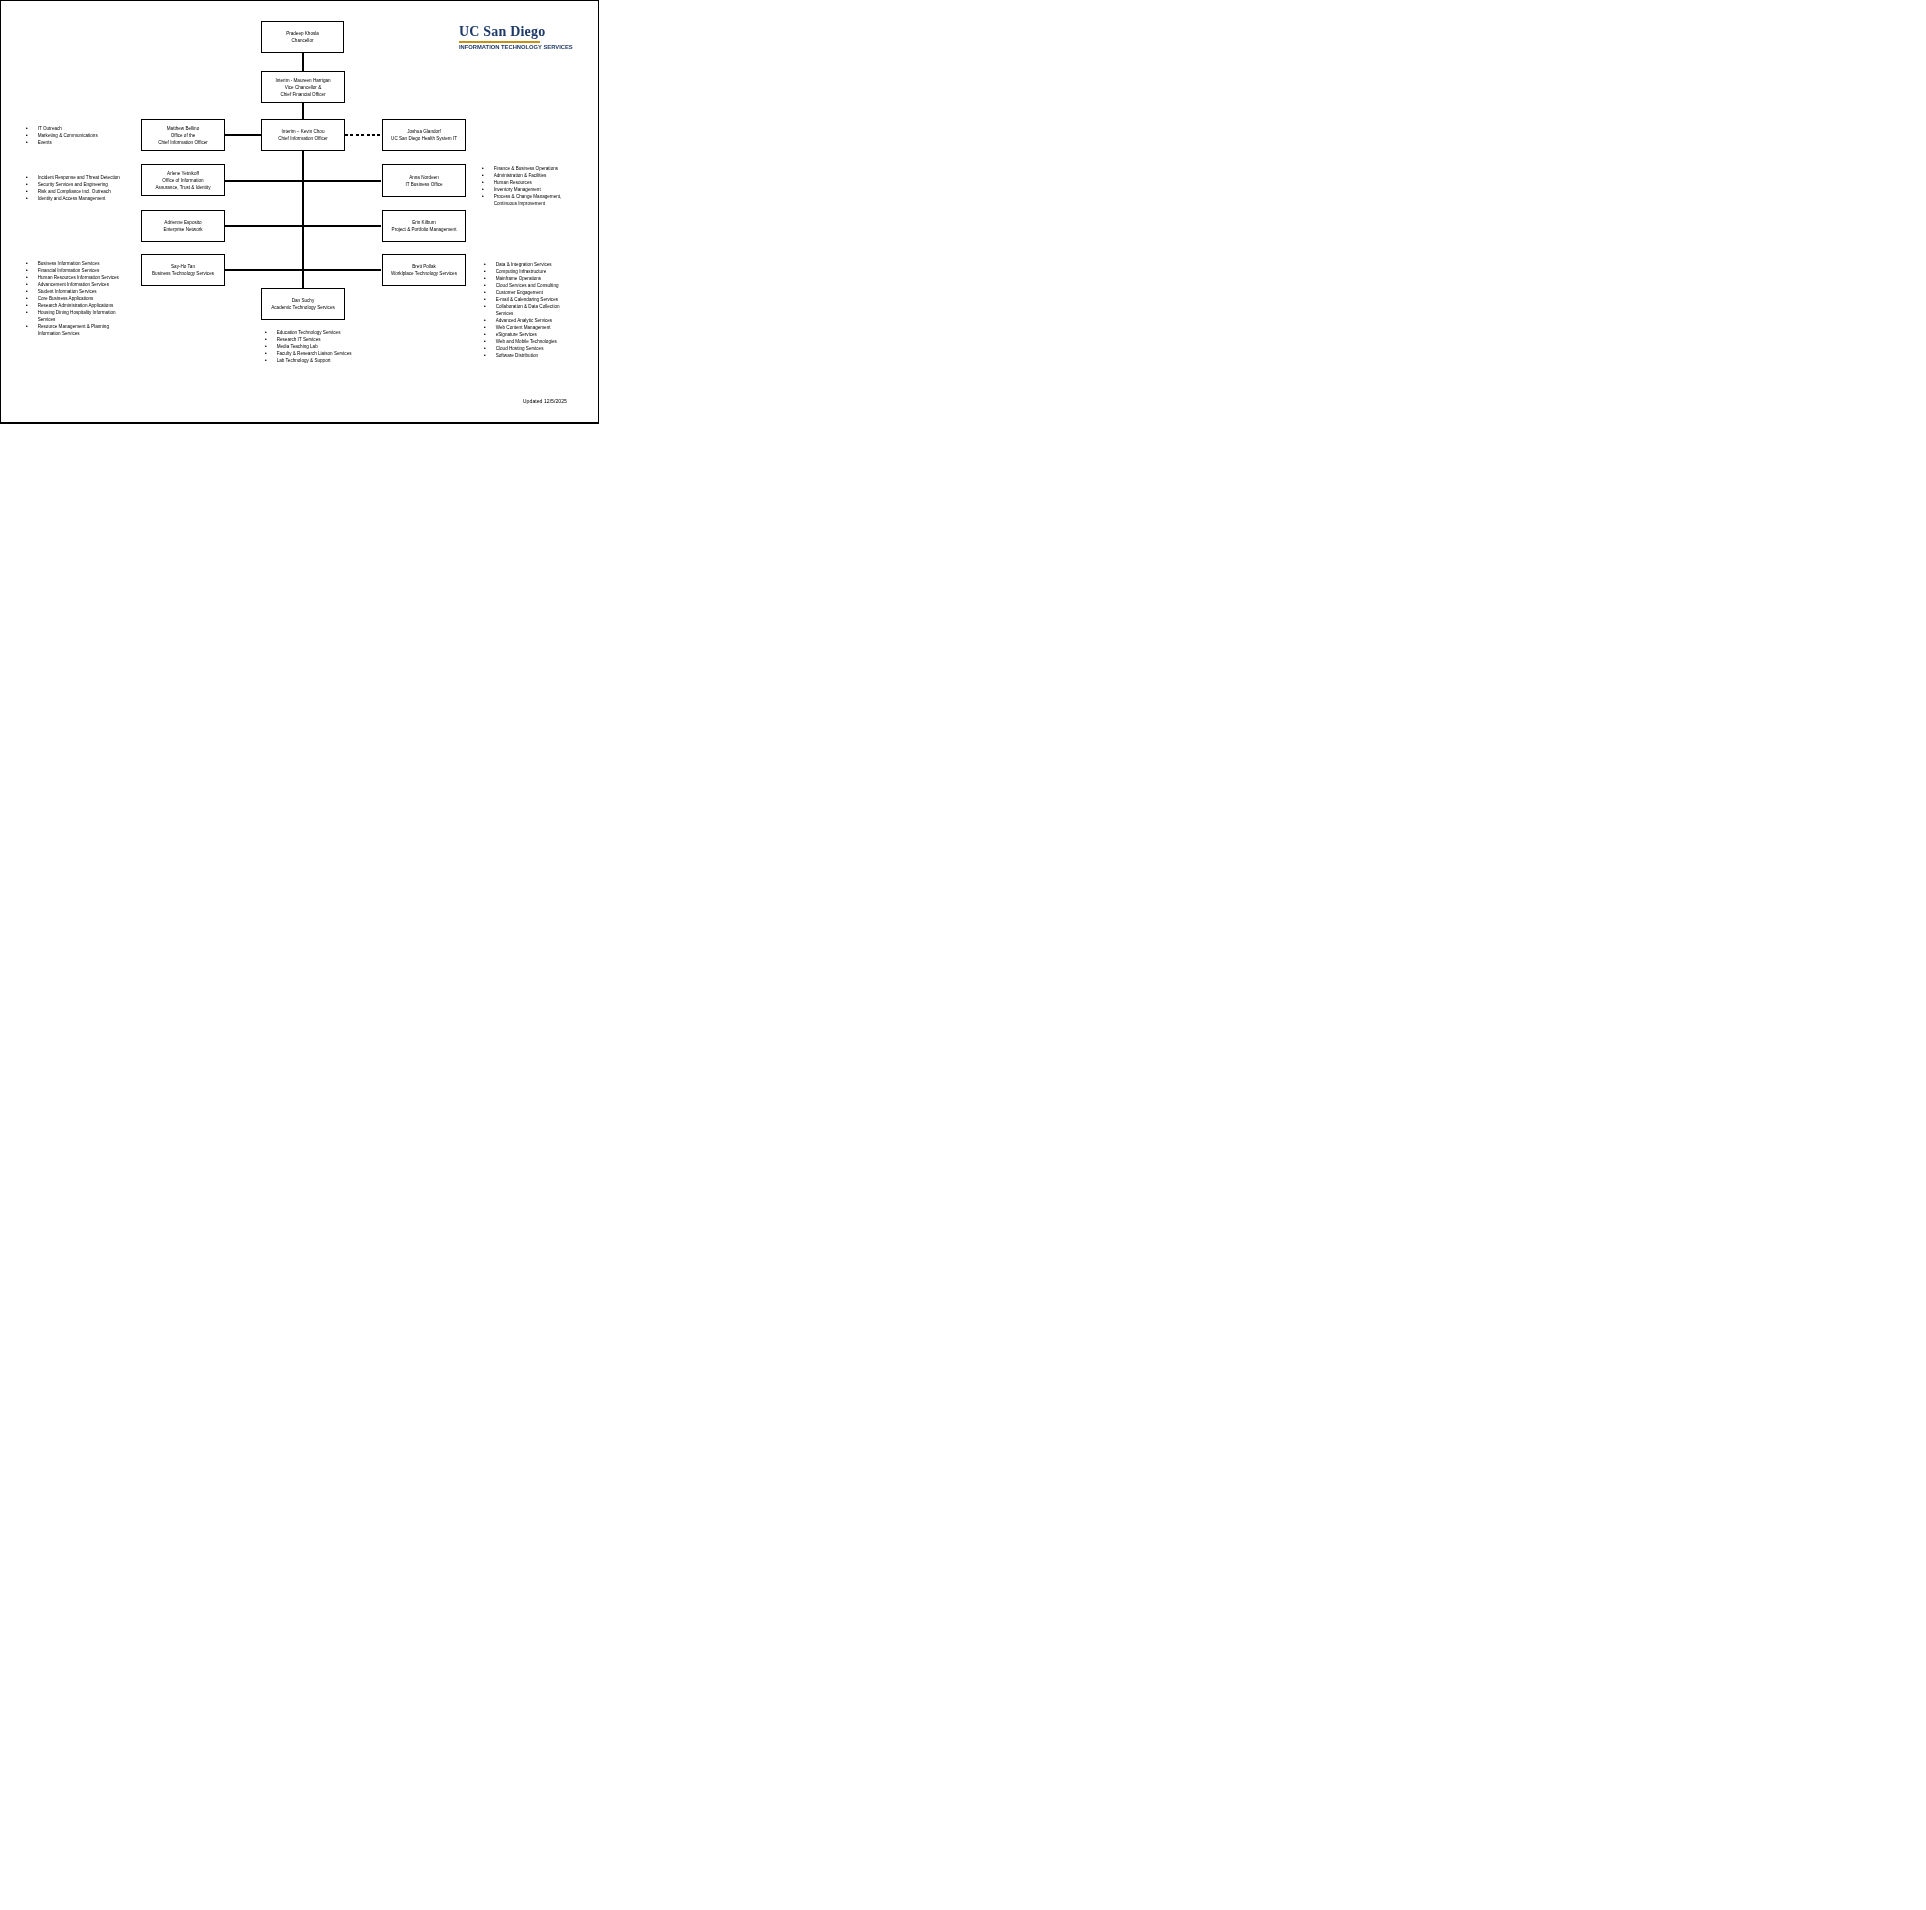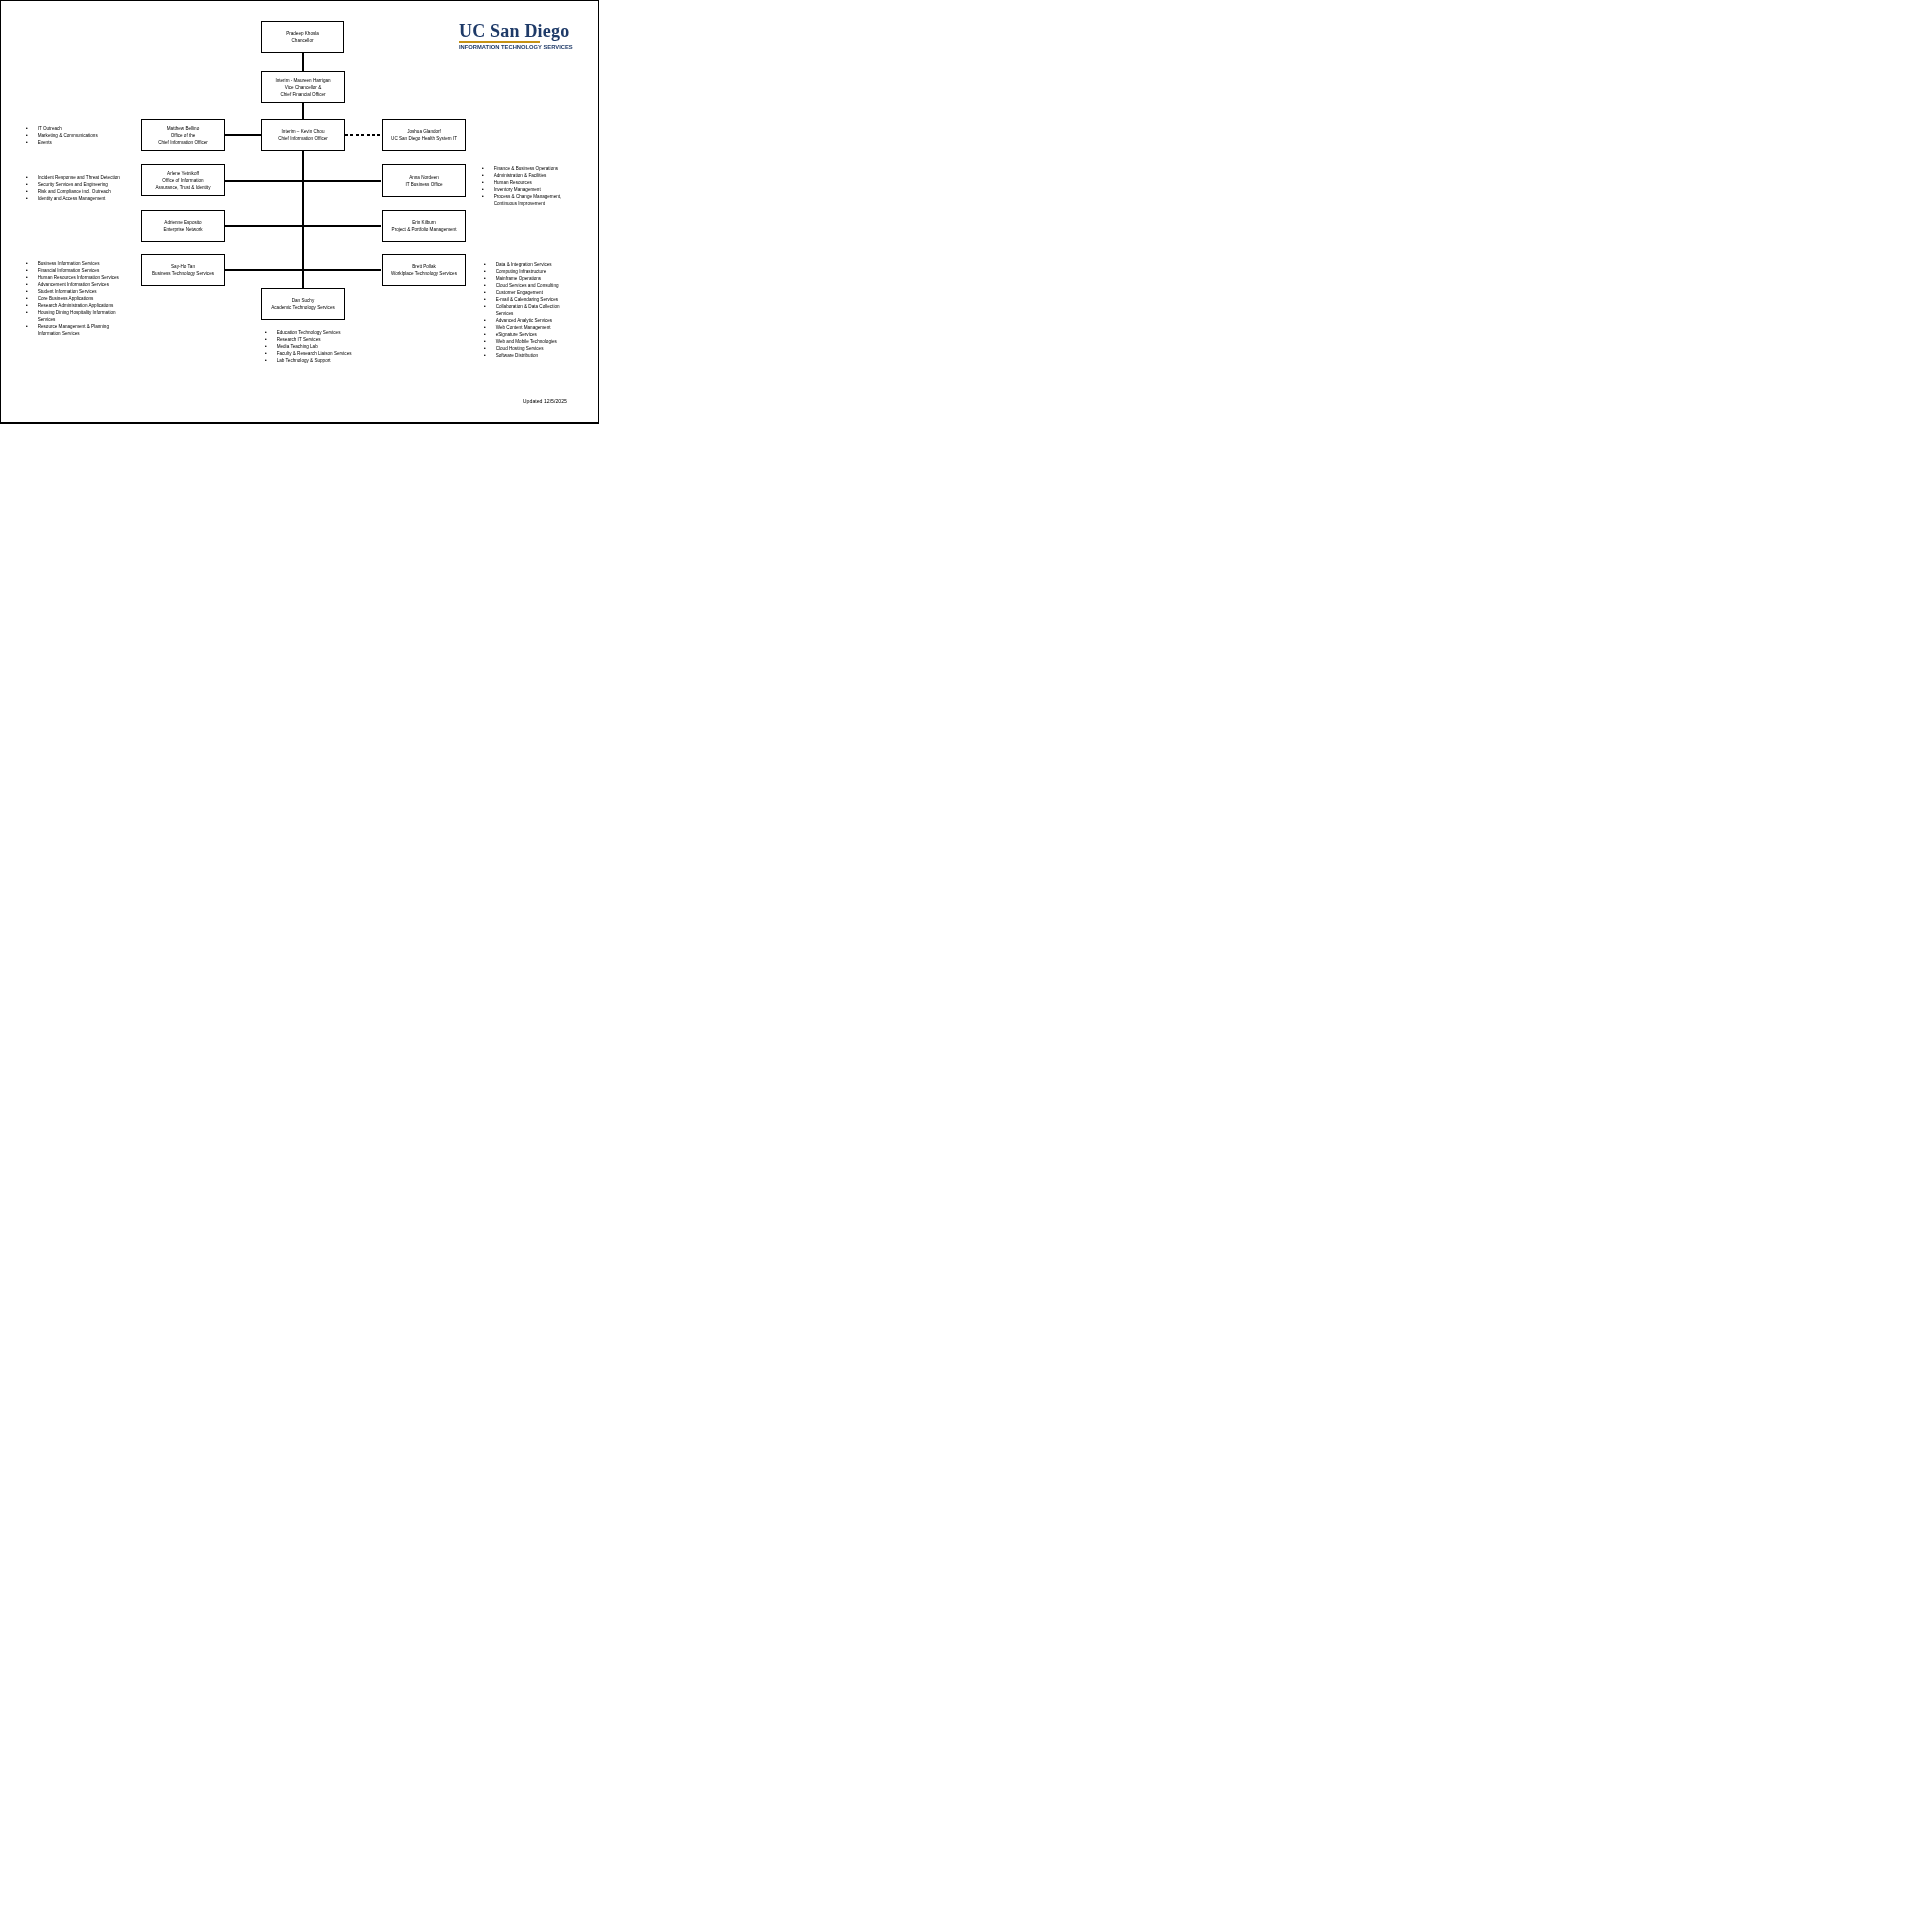--- a/index.html
+++ b/index.html
@@ -41,21 +41,21 @@
   .blist li{position:relative;padding-left:12.7px;}
   .blist li::before{
     content:"\2022";
     position:absolute;left:0.8px;top:-0.4px;
     font-size:5.8px;
   }
   
   .wordmark{
     position:absolute;left:458px;top:23px;
     font-family:"Liberation Serif", serif;
-    font-weight:bold;font-size:18px;line-height:15.4px;
+    font-weight:bold;font-size:14px;line-height:15.4px;
     letter-spacing:0.2px;color:#1E3A68;white-space:nowrap;
   }
   .gold-rule{position:absolute;left:458px;top:40px;width:81px;height:1.5px;background:#C69214;}
   .dept{
     position:absolute;left:458px;top:43px;
     font-weight:bold;font-size:5.8px;letter-spacing:0px;
     color:#1E3A68;white-space:nowrap;
   }
   .updated{position:absolute;right:31px;top:397px;font-size:5.2px;}
   

